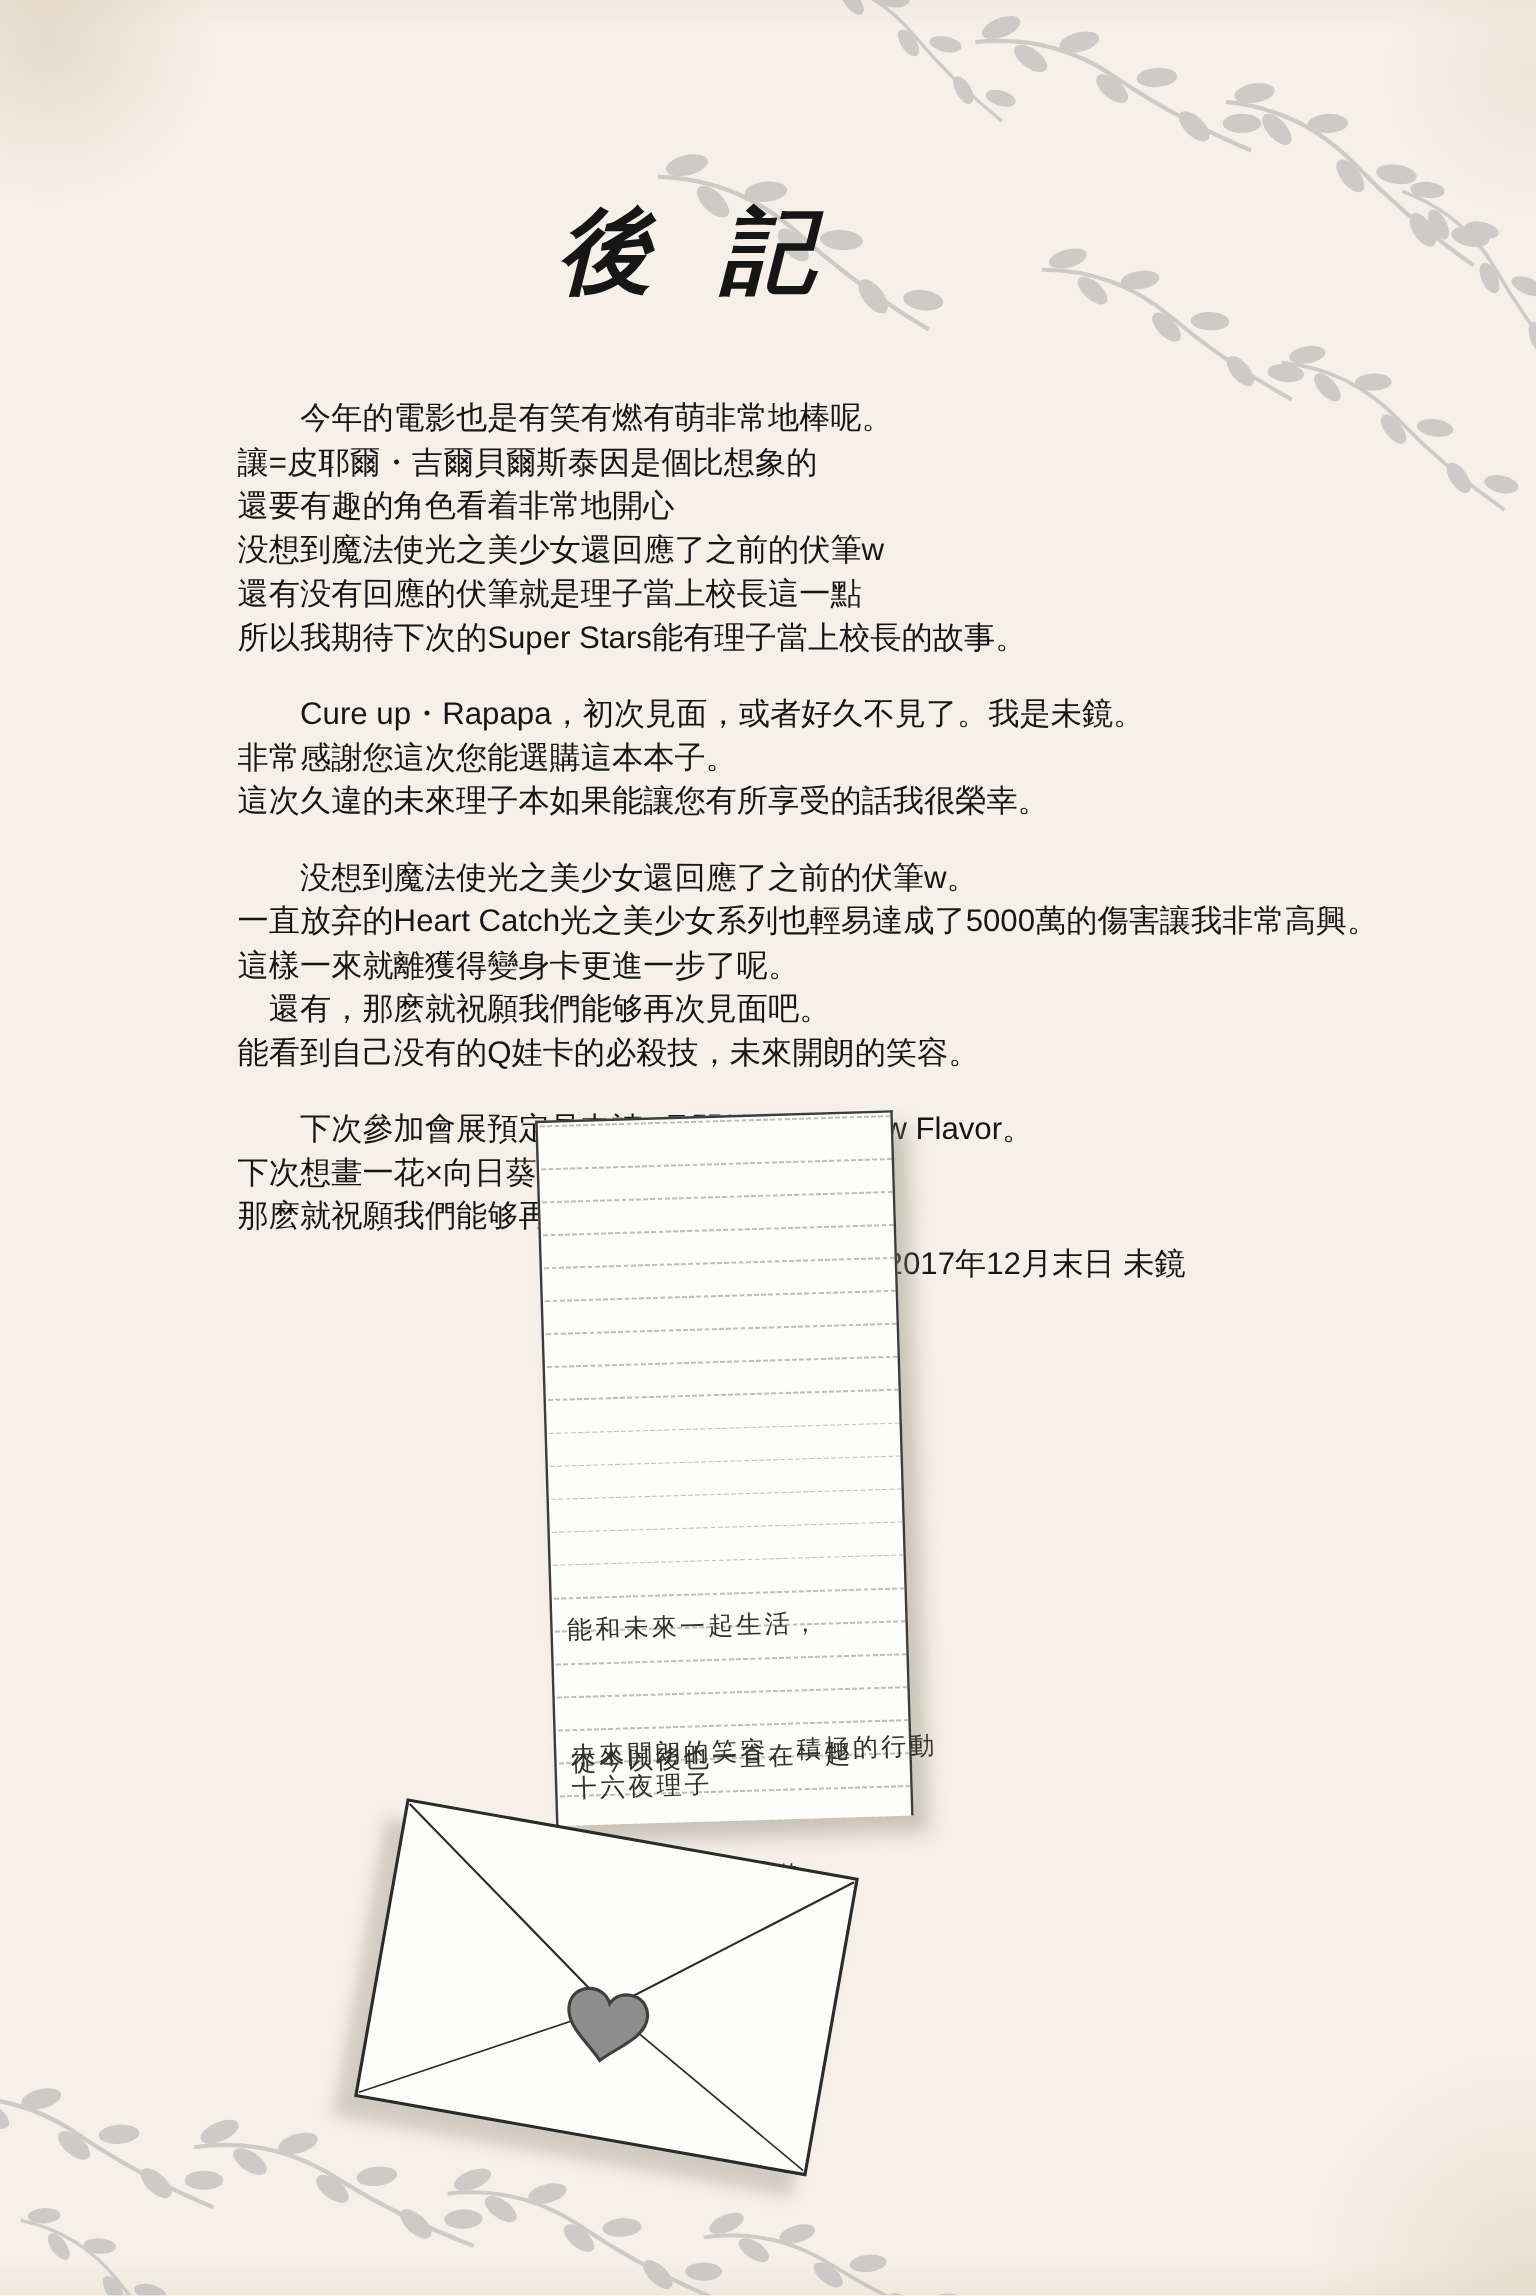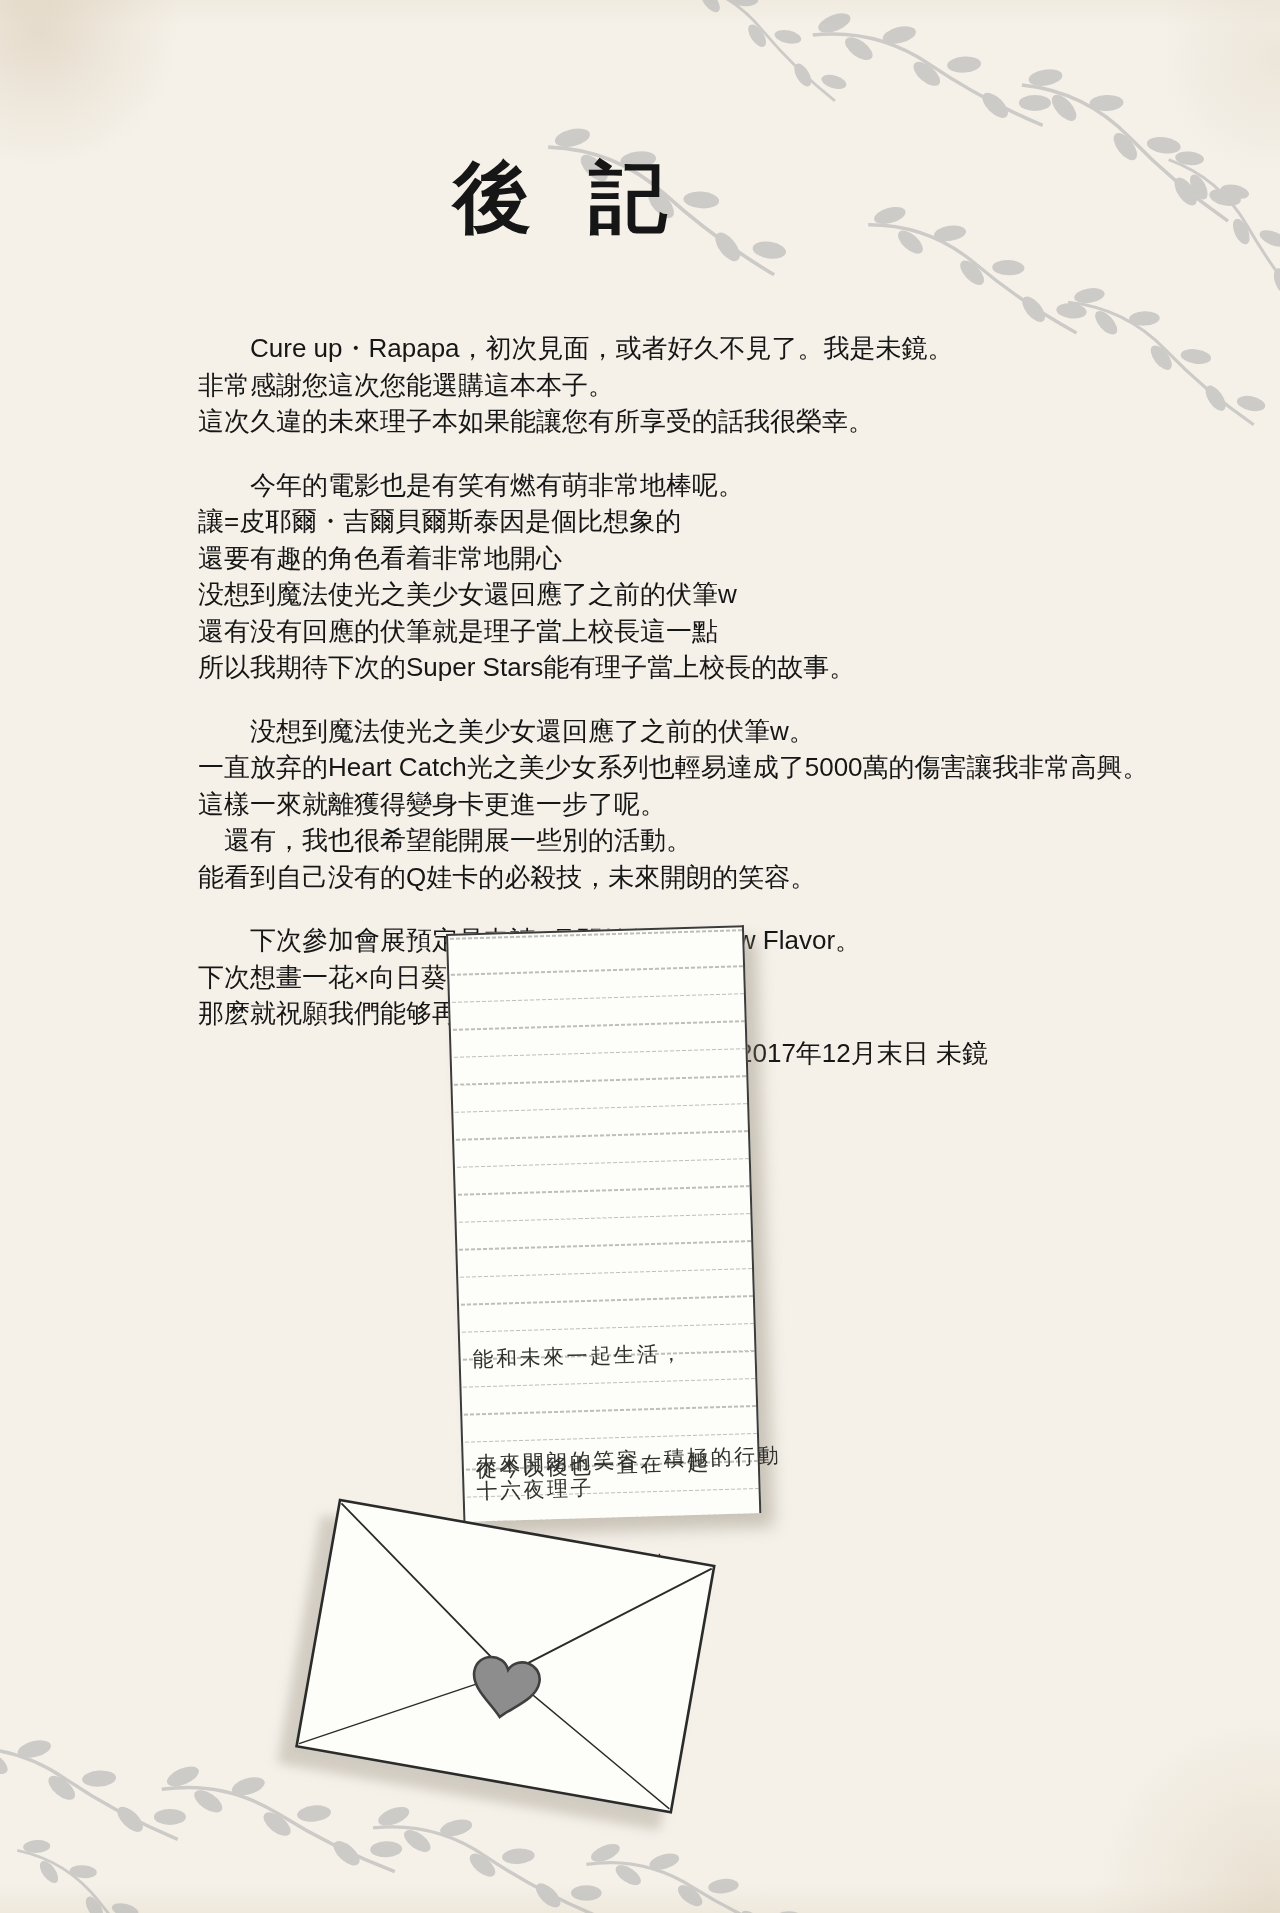--- a/index.html
+++ b/index.html
@@ -15,24 +15,25 @@
       radial-gradient(circle at 1270px 1890px, rgba(205,185,155,.30) 0, rgba(205,185,155,0) 180px),
       radial-gradient(circle at 1275px 60px, rgba(205,190,165,.22) 0, rgba(205,190,165,0) 120px),
       linear-gradient(to bottom, rgba(231,222,206,.35) 0, rgba(231,222,206,0) 26px),
       linear-gradient(to top, rgba(226,216,198,.35) 0, rgba(226,216,198,0) 30px);
   }
   .vine{position:absolute;opacity:.62;}
   .vine-top{top:0;left:0;}
   .vine-bottom{top:1662px;left:0;}
   .title{
     position:absolute;top:146px;left:0;width:1120px;
-    margin:0;text-align:center;
+    margin:12px;text-align:center;
     font-size:78px;font-weight:600;color:#161616;
     letter-spacing:58px;text-indent:58px;
     font-family:"Liberation Sans","DejaVu Sans",sans-serif;
+    font-style:italic;
   }
   .body-text{
     position:absolute;top:330px;left:198px;width:830px;
     font-size:26px;line-height:36.5px;color:#161616;
   }
   .para{margin:0 0 27px 0;}
   .line{white-space:pre;}
   .author-sig{
     position:absolute;top:1036px;left:198px;width:790px;
     text-align:right;font-size:26px;color:#161616;
@@ -88,37 +89,37 @@
     <use href="#sprig" transform="translate(168,98) rotate(12)"></use>
     <use href="#sprig" transform="translate(380,138) rotate(14) scale(0.96)"></use>
     <use href="#sprig" transform="translate(592,176) rotate(12) scale(0.9)"></use>
     <use href="#sprig" transform="translate(30,168) rotate(32) scale(0.8)"></use>
   </svg>
 
   <h1 class="title">後記</h1>
 
   <div class="body-text">
     <div class="para">
-      <div class="line">　　Cure up・Rapapa，初次見面，或者好久不見了。我是未鏡。</div>
-      <div class="line">非常感謝您這次您能選購這本本子。</div>
-      <div class="line">這次久違的未來理子本如果能讓您有所享受的話我很榮幸。</div>
-    </div>
-    <div class="para">
       <div class="line">　　今年的電影也是有笑有燃有萌非常地棒呢。</div>
       <div class="line">讓=皮耶爾・吉爾貝爾斯泰因是個比想象的</div>
       <div class="line">還要有趣的角色看着非常地開心</div>
       <div class="line">没想到魔法使光之美少女還回應了之前的伏筆w</div>
       <div class="line">還有没有回應的伏筆就是理子當上校長這一點</div>
       <div class="line">所以我期待下次的Super Stars能有理子當上校長的故事。</div>
     </div>
     <div class="para">
+      <div class="line">　　Cure up・Rapapa，初次見面，或者好久不見了。我是未鏡。</div>
+      <div class="line">非常感謝您這次您能選購這本本子。</div>
+      <div class="line">這次久違的未來理子本如果能讓您有所享受的話我很榮幸。</div>
+    </div>
+    <div class="para">
       <div class="line">　　没想到魔法使光之美少女還回應了之前的伏筆w。</div>
       <div class="line">一直放弃的Heart Catch光之美少女系列也輕易達成了5000萬的傷害讓我非常高興。</div>
       <div class="line">這樣一來就離獲得變身卡更進一步了呢。</div>
-      <div class="line">　還有，我也很希望能開展一些別的活動。</div>
+      <div class="line">　還有，那麽就祝願我們能够再次見面吧。</div>
       <div class="line">能看到自己没有的Q娃卡的必殺技，未來開朗的笑容。</div>
     </div>
     <div class="para">
       <div class="line">　　下次參加會展預定是申請4月開始的Rainbow Flavor。</div>
       <div class="line">下次想畫一花×向日葵的本子，請多多關照。</div>
       <div class="line">那麽就祝願我們能够再次見面吧。</div>
     </div>
   </div>
 
   <div class="author-sig">2017年12月末日 未鏡</div>

